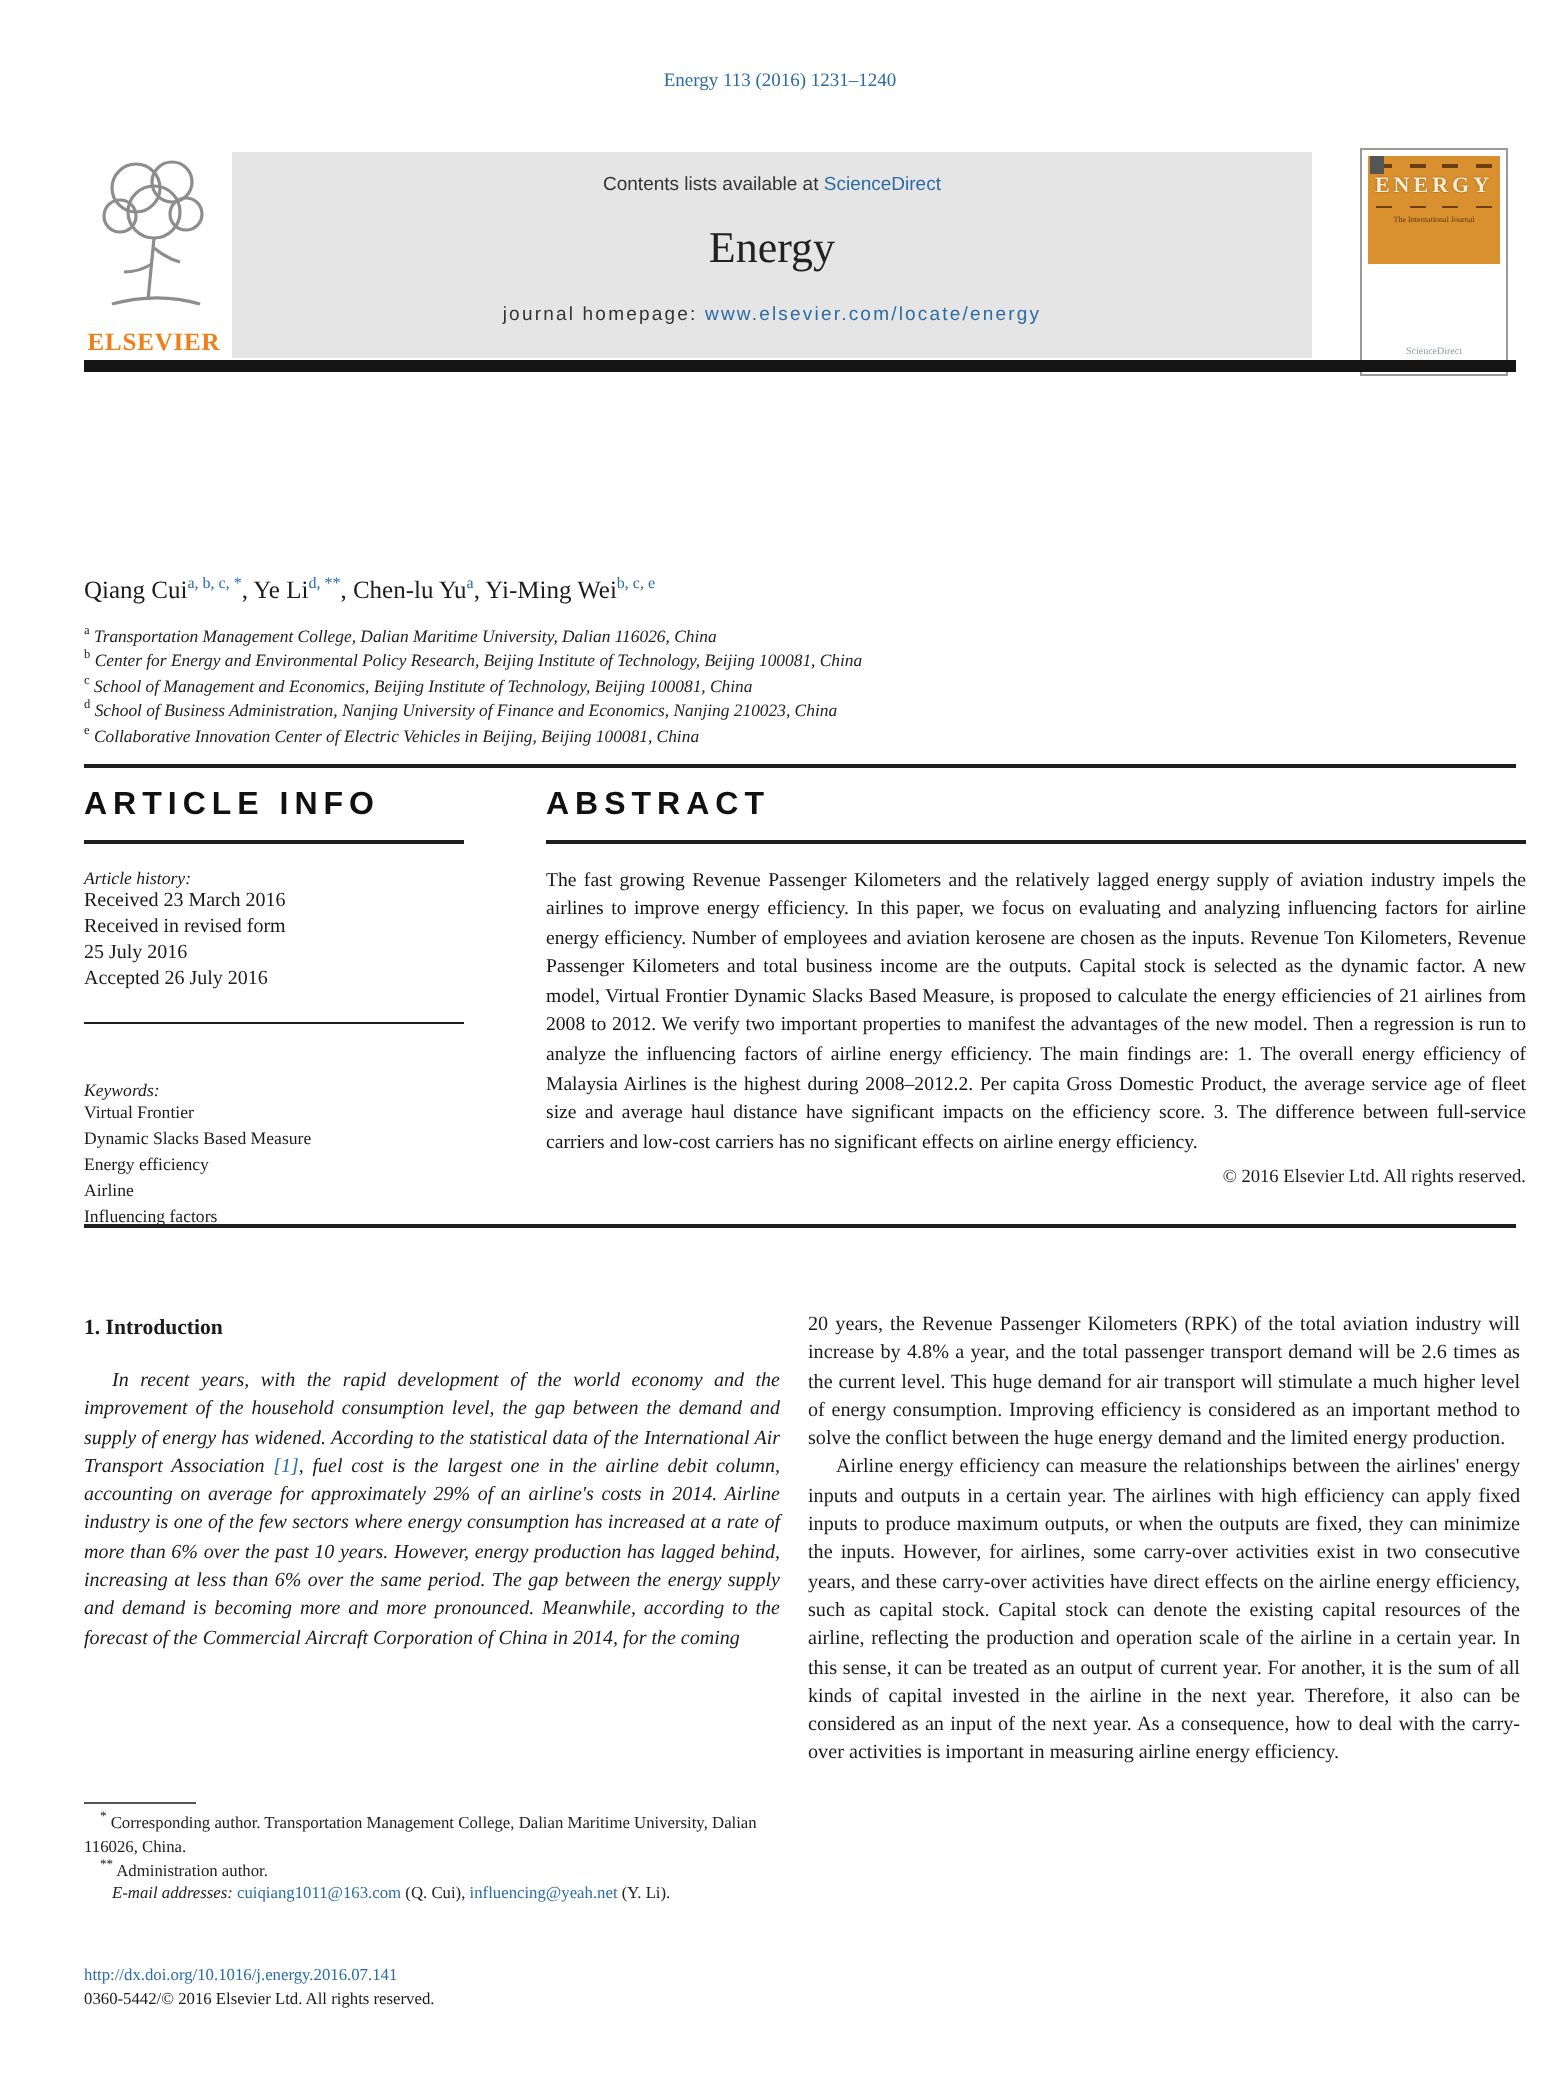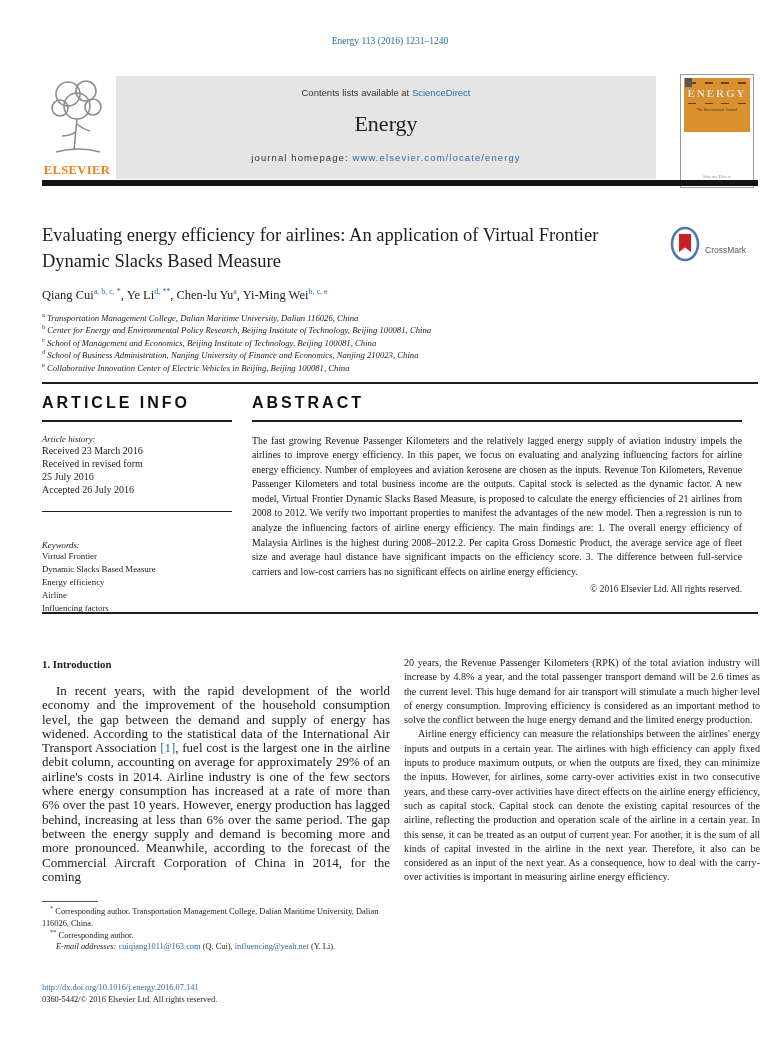--- a/index.html
+++ b/index.html
@@ -37,36 +37,36 @@
   #crossmark{top:226px;left:670px;width:92px;height:40px;}
   #crossmark-label{font-size:8.5px;color:#5a5a5a;font-family:"Liberation Sans",sans-serif;}
   #authors{top:288px;left:42px;font-size:12.5px;color:#1c1c1c;}
   .auth-sup{font-size:8px;color:#2b6ba3;vertical-align:super;line-height:0;}
   #affiliations{top:312px;left:42px;font-size:8.7px;font-style:italic;line-height:12.4px;color:#222;}
   .aff-sup{font-size:6.3px;vertical-align:super;line-height:0;font-style:normal;}
 
   
   #rule-top{top:382px;left:42px;width:716px;height:2px;background:#1e1e1e;}
   #article-info{top:394px;left:42px;width:190px;}
-  #abstract-col{top:394px;left:252px;width:490px;}
+  #abstract-col{top:394px;left:273px;width:490px;}
   .col-heading{font-family:"Liberation Sans",sans-serif;font-weight:bold;font-size:16px;
                letter-spacing:3px;color:#111;}
   .head-rule{height:1.5px;background:#1e1e1e;margin-top:8px;}
   .hist-label{font-style:italic;font-size:8.8px;margin-top:12px;}
   .hist-line{font-size:10px;line-height:13px;}
   #mid-rule{height:1px;background:#1e1e1e;margin-top:15px;}
   .kw-label{font-style:italic;font-size:8.8px;margin-top:28px;}
   .kw-line{font-size:8.8px;line-height:13px;}
   #abstract-body{margin-top:12px;font-size:9.8px;line-height:14.6px;text-align:justify;color:#161616;}
   #abstract-copyright{margin-top:5px;text-align:right;font-size:9.3px;}
   #rule-bottom{top:612px;left:42px;width:716px;height:1.5px;background:#1e1e1e;}
 
   
   #intro-heading{top:658px;left:42px;font-size:10.8px;font-weight:bold;}
-  #intro-left{top:684px;left:42px;width:348px;font-size:13px;line-height:14.3px;text-align:justify;}
+  #intro-left{top:684px;left:42px;width:348px;font-size:10px;line-height:14.3px;text-align:justify;font-style:italic;}
   #intro-right{top:656px;left:404px;width:356px;font-size:10.1px;line-height:14.3px;text-align:justify;}
   .para-indent{text-indent:14px;margin:0;}
   .para{margin:0;}
 
   
   #footnote-block{top:901px;left:42px;width:352px;font-size:8.4px;line-height:11.8px;color:#222;}
   #footnote-rule{width:56px;height:1px;background:#555;margin-bottom:4px;}
   .fn{text-indent:8px;}
   .fn-marker{vertical-align:super;font-size:6.5px;line-height:0;}
   #fn-email{text-indent:14px;}
@@ -125,31 +125,21 @@
           <i></i>
         </div>
       <div id="cover-subtitle">The International Journal</div>
     </div>
     <div id="cover-corner"></div>
     <div id="cover-brand">ScienceDirect</div>
   </div>
 
   <div id="thick-rule" class="abs"></div>
 
-  <div id="article-title" class="abs">Evaluating energy efficiency for airlines: An application of Virtual Frontier Dynamic Slacks Based Measure</div>
-
-  <div id="crossmark" class="abs">
-    <span style="float:left;margin-right:5px;">
-      <svg width="30" height="36" viewBox="0 0 30 36">
-        <ellipse cx="15" cy="18" rx="13" ry="16" fill="#ffffff" stroke="#4a7ab5" stroke-width="2.6"></ellipse>
-        <path d="M9 8 h12 v18 l-6 -4.5 l-6 4.5 z" fill="#cb2026"></path>
-      </svg>
-    </span>
-    <span id="crossmark-label" style="position:relative;top:13px;">CrossMark</span>
-  </div>
+
 
   <div id="authors" class="abs">
     <span><span>Qiang Cui</span><span class="auth-sup">a, b, c, *</span><span>, </span></span>
     <span><span>Ye Li</span><span class="auth-sup">d, **</span><span>, </span></span>
     <span><span>Chen-lu Yu</span><span class="auth-sup">a</span><span>, </span></span>
     <span><span>Yi-Ming Wei</span><span class="auth-sup">b, c, e</span><span></span></span>
   </div>
 
   <div id="affiliations" class="abs">
     <div><span class="aff-sup">a</span><span> Transportation Management College, Dalian Maritime University, Dalian 116026, China</span></div>
@@ -194,21 +184,21 @@
   </div>
 
   <div id="intro-right" class="abs">
     <p class="para">20 years, the Revenue Passenger Kilometers (RPK) of the total aviation industry will increase by 4.8% a year, and the total passenger transport demand will be 2.6 times as the current level. This huge demand for air transport will stimulate a much higher level of energy consumption. Improving efficiency is considered as an important method to solve the conflict between the huge energy demand and the limited energy production.</p>
     <p class="para-indent">Airline energy efficiency can measure the relationships between the airlines' energy inputs and outputs in a certain year. The airlines with high efficiency can apply fixed inputs to produce maximum outputs, or when the outputs are fixed, they can minimize the inputs. However, for airlines, some carry-over activities exist in two consecutive years, and these carry-over activities have direct effects on the airline energy efficiency, such as capital stock. Capital stock can denote the existing capital resources of the airline, reflecting the production and operation scale of the airline in a certain year. In this sense, it can be treated as an output of current year. For another, it is the sum of all kinds of capital invested in the airline in the next year. Therefore, it also can be considered as an input of the next year. As a consequence, how to deal with the carry-over activities is important in measuring airline energy efficiency.</p>
   </div>
 
   <div id="footnote-block" class="abs">
     <div id="footnote-rule"></div>
     <div class="fn"><span class="fn-marker">*</span><span> Corresponding author. Transportation Management College, Dalian Maritime University, Dalian 116026, China.</span></div>
-    <div class="fn"><span class="fn-marker">**</span><span> Corresponding author.</span></div>
+    <div class="fn"><span class="fn-marker">**</span><span> Administration author.</span></div>
     <div id="fn-email">
       <span class="em-label">E-mail addresses:</span>
       <span class="link">cuiqiang1011@163.com</span><span> (Q. Cui), </span><span class="link">influencing@yeah.net</span><span> (Y. Li).</span>
     </div>
   </div>
 
   <div id="doi-block" class="abs">
     <div class="link">http://dx.doi.org/10.1016/j.energy.2016.07.141</div>
     <div>0360-5442/© 2016 Elsevier Ltd. All rights reserved.</div>
   </div>

